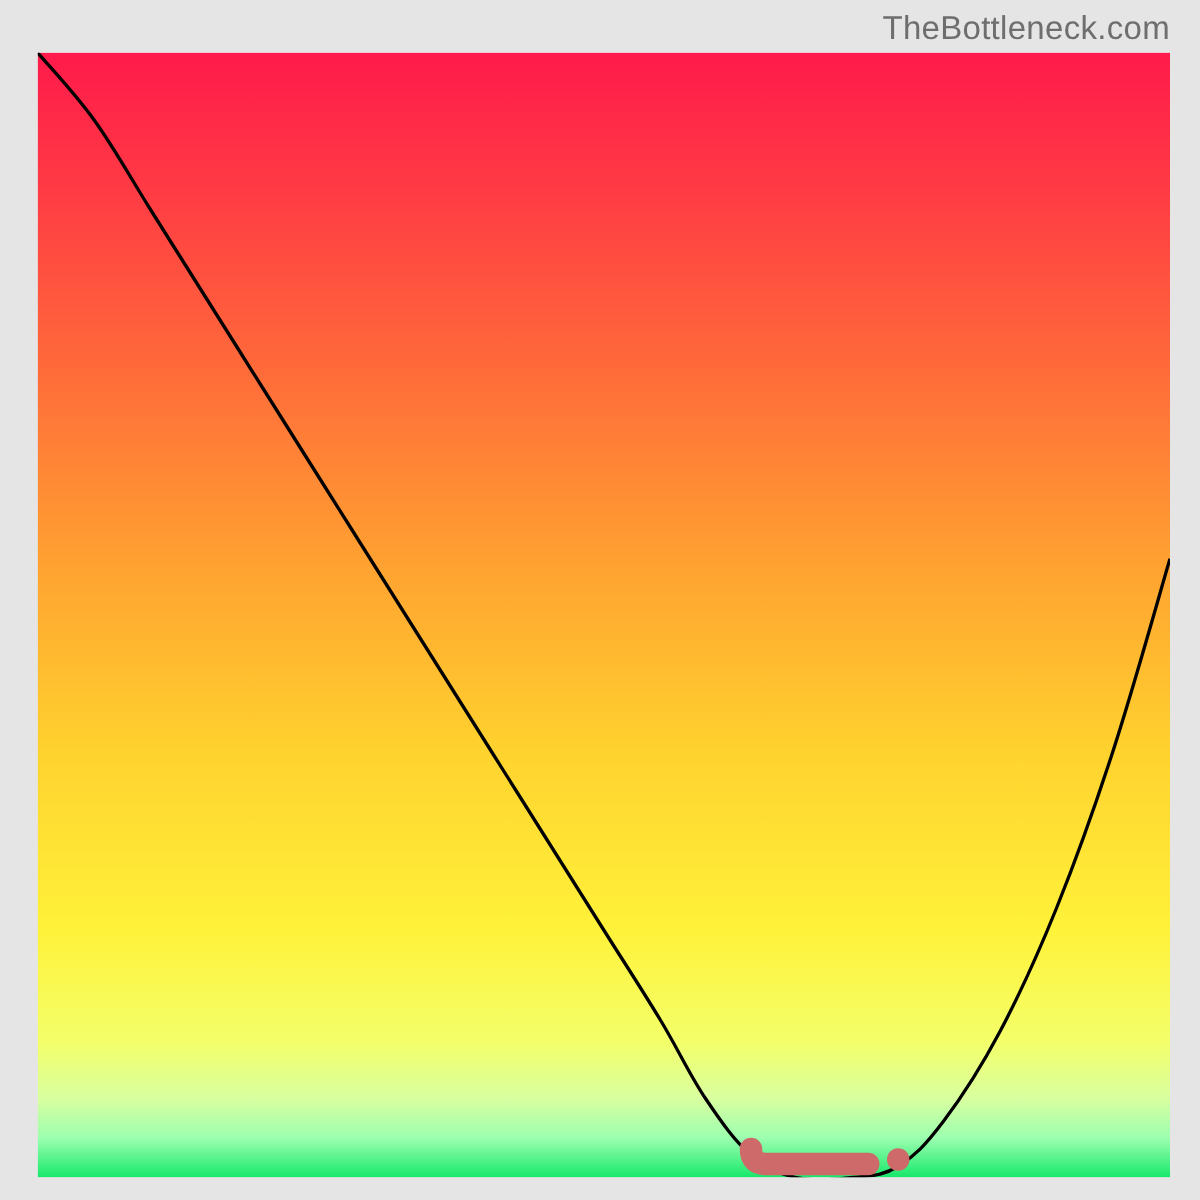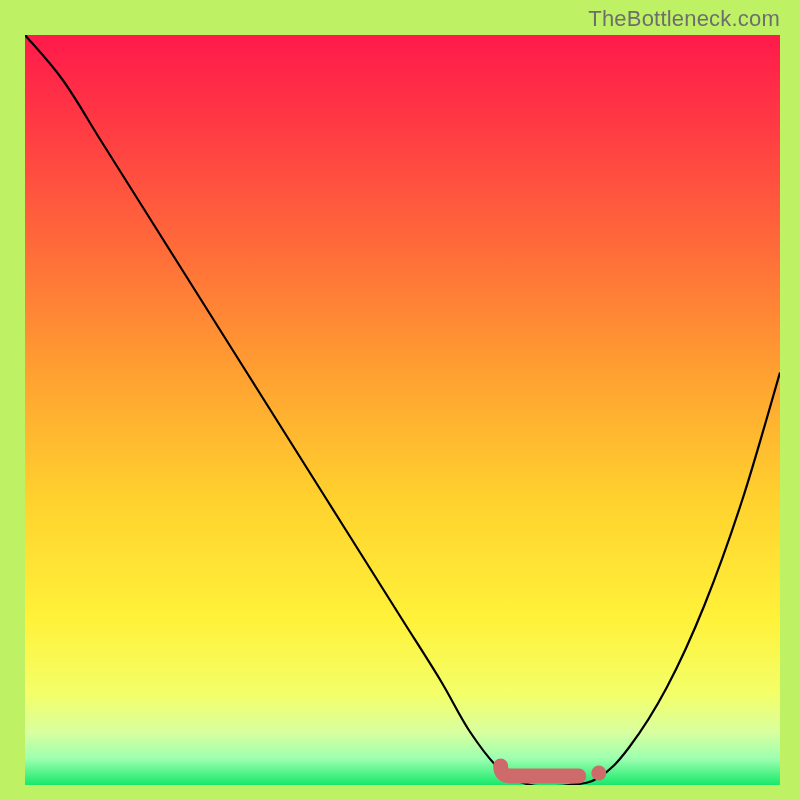--- a/index.html
+++ b/index.html
@@ -8,21 +8,21 @@
     width: 800px;
     height: 800px;
     overflow: hidden;
     background: #000;
     font-family: Arial, Helvetica, sans-serif;
   }
   .outer {
     position: relative;
     width: 800px;
     height: 800px;
-    background: #bef264;
+    background: #e5e5e5;
   }
   .plot-area {
     position: absolute;
     left: 25px;
     top: 35px;
     width: 755px;
     height: 750px;
     overflow: hidden;
   }
   .gradient-bg {

